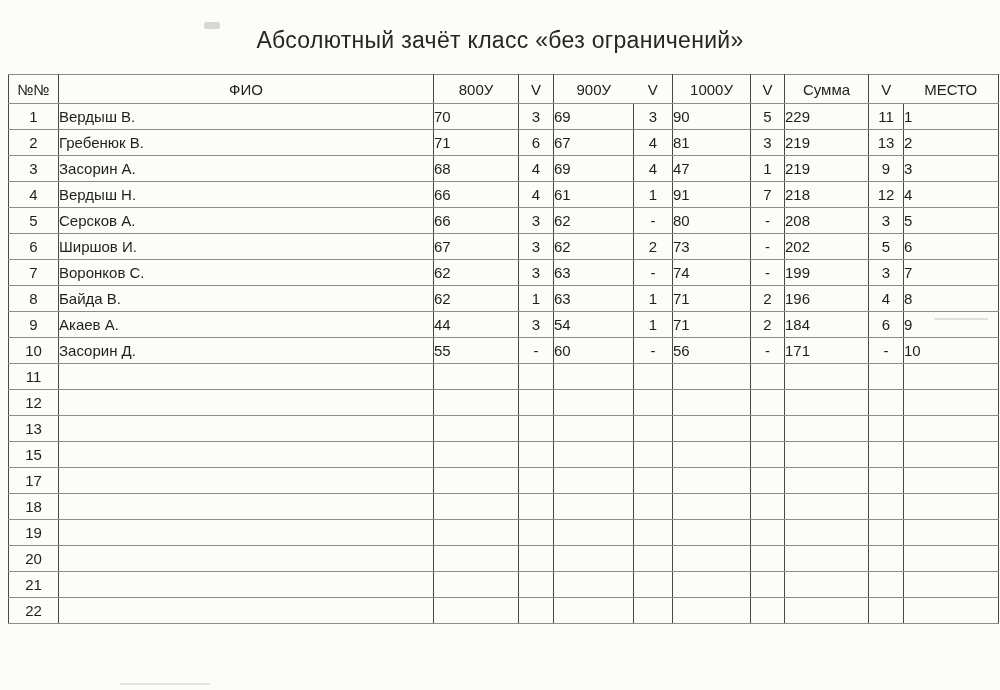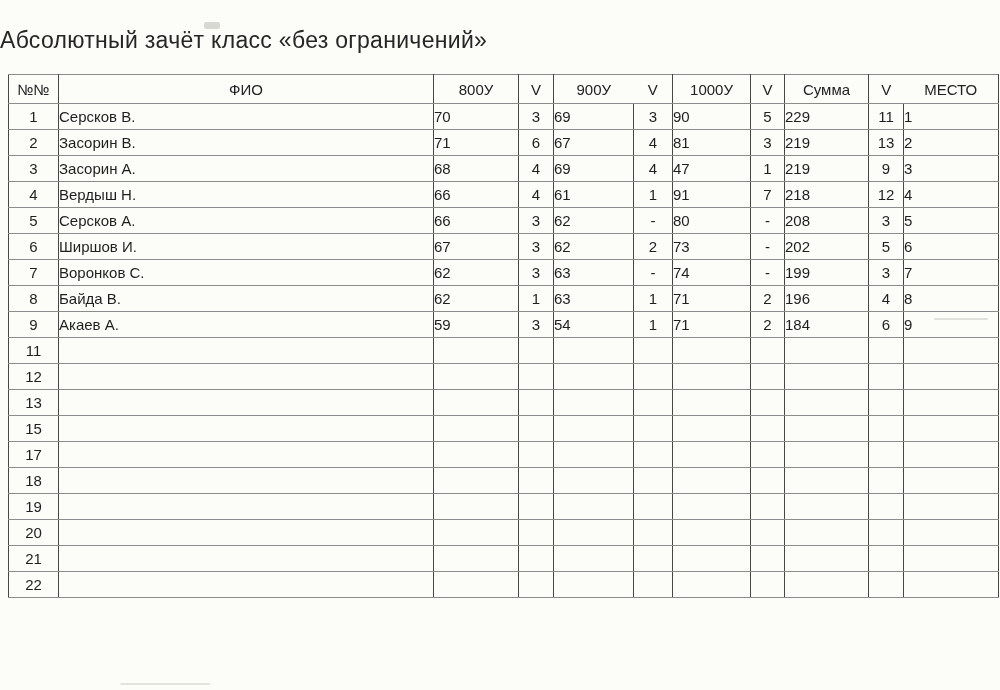--- a/index.html
+++ b/index.html
@@ -13,21 +13,21 @@
     color: #1f1f1f;
   }
   .page {
     position: relative;
     width: 1000px;
     height: 690px;
   }
   .title {
     margin: 0;
     padding-top: 27px;
-    text-align: left;
+    text-align: center;
     font-size: 23px;
     font-weight: normal;
     letter-spacing: 0.3px;
     color: #262626;
   }
   table.results {
     position: absolute;
     left: 8px;
     top: 74px;
     width: 990px;
@@ -113,34 +113,34 @@
         <th class="c6h">1000У</th>
         <th class="c7h">V</th>
         <th class="c8h">Сумма</th>
         <th class="c9h no-right">V</th>
         <th class="c10h">МЕСТО</th>
       </tr>
     </thead>
     <tbody id="results-body">
         <tr>
           <td class="c0">1</td>
-          <td class="c1">Серсков В.</td>
+          <td class="c1">Вердыш В.</td>
           <td class="c2">70</td>
           <td class="c3">3</td>
           <td class="c4">69</td>
           <td class="c5">3</td>
           <td class="c6">90</td>
           <td class="c7">5</td>
           <td class="c8">229</td>
           <td class="c9">11</td>
           <td class="c10">1</td>
         </tr>
         <tr>
           <td class="c0">2</td>
-          <td class="c1">Засорин В.</td>
+          <td class="c1">Гребенюк В.</td>
           <td class="c2">71</td>
           <td class="c3">6</td>
           <td class="c4">67</td>
           <td class="c5">4</td>
           <td class="c6">81</td>
           <td class="c7">3</td>
           <td class="c8">219</td>
           <td class="c9">13</td>
           <td class="c10">2</td>
         </tr>
@@ -218,31 +218,44 @@
           <td class="c5">1</td>
           <td class="c6">71</td>
           <td class="c7">2</td>
           <td class="c8">196</td>
           <td class="c9">4</td>
           <td class="c10">8</td>
         </tr>
         <tr>
           <td class="c0">9</td>
           <td class="c1">Акаев А.</td>
-          <td class="c2">59</td>
+          <td class="c2">44</td>
           <td class="c3">3</td>
           <td class="c4">54</td>
           <td class="c5">1</td>
           <td class="c6">71</td>
           <td class="c7">2</td>
           <td class="c8">184</td>
           <td class="c9">6</td>
           <td class="c10">9</td>
         </tr>
         <tr>
+          <td class="c0">10</td>
+          <td class="c1">Засорин Д.</td>
+          <td class="c2">55</td>
+          <td class="c3">-</td>
+          <td class="c4">60</td>
+          <td class="c5">-</td>
+          <td class="c6">56</td>
+          <td class="c7">-</td>
+          <td class="c8">171</td>
+          <td class="c9">-</td>
+          <td class="c10">10</td>
+        </tr>
+        <tr>
           <td class="c0">11</td>
           <td class="c1"></td>
           <td class="c2"></td>
           <td class="c3"></td>
           <td class="c4"></td>
           <td class="c5"></td>
           <td class="c6"></td>
           <td class="c7"></td>
           <td class="c8"></td>
           <td class="c9"></td>

